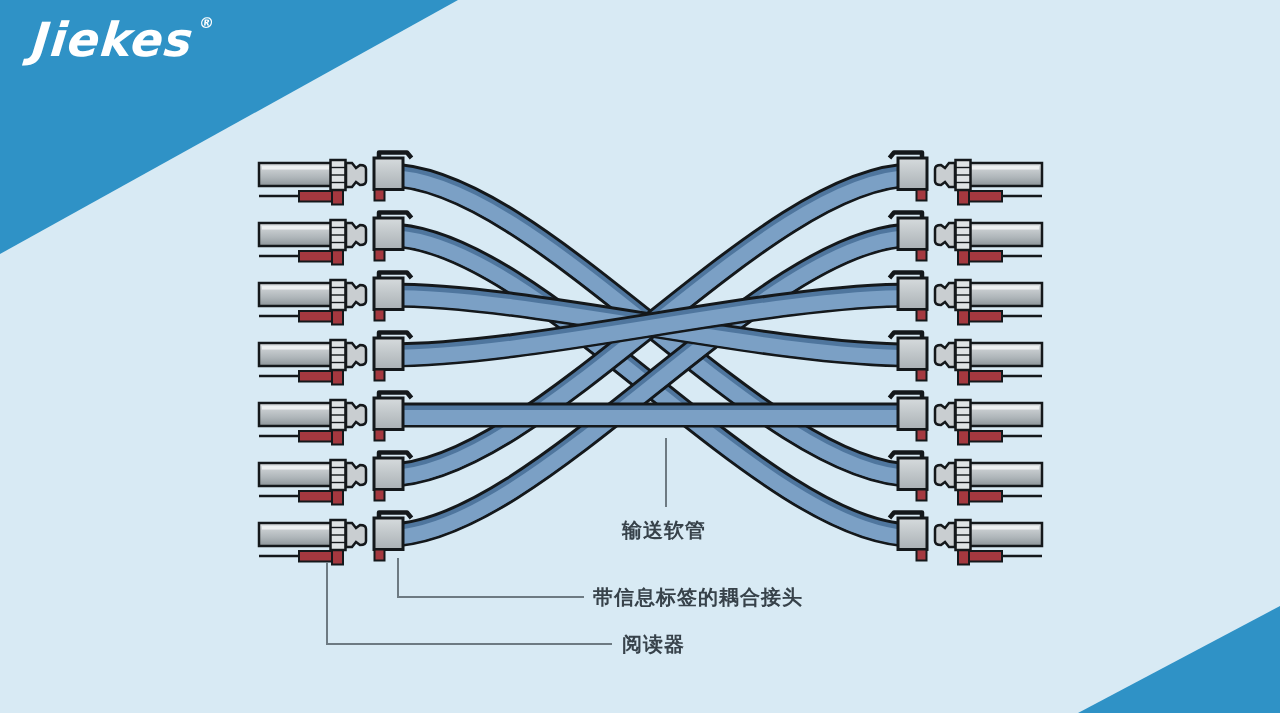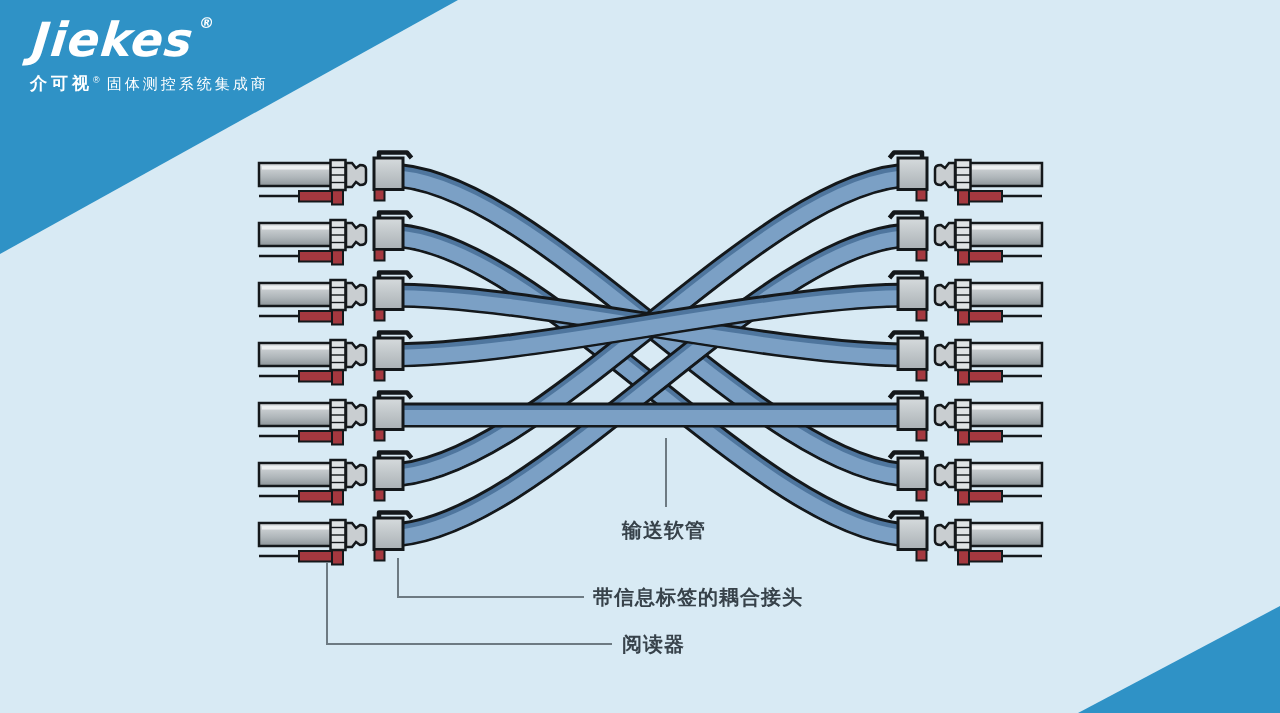--- a/index.html
+++ b/index.html
@@ -342,17 +342,14 @@
 
     <text class="lbl" x="622" y="537" fill="#37424a">输送软管</text>
     <text class="lbl" x="593" y="604" fill="#37424a">带信息标签的耦合接头</text>
     <text class="lbl" x="622" y="651" fill="#37424a">阅读器</text>
   </svg>
 
   <div class="logo">
     <div class="logo-word">
       <span>Jiekes</span><span class="reg">®</span>
     </div>
-    <div class="logo-sub">
-      <b>介可视</b><sup>®</sup><span>固体测控系统集成商</span>
-    </div>
   </div>
 </div>
 
 </body></html>

